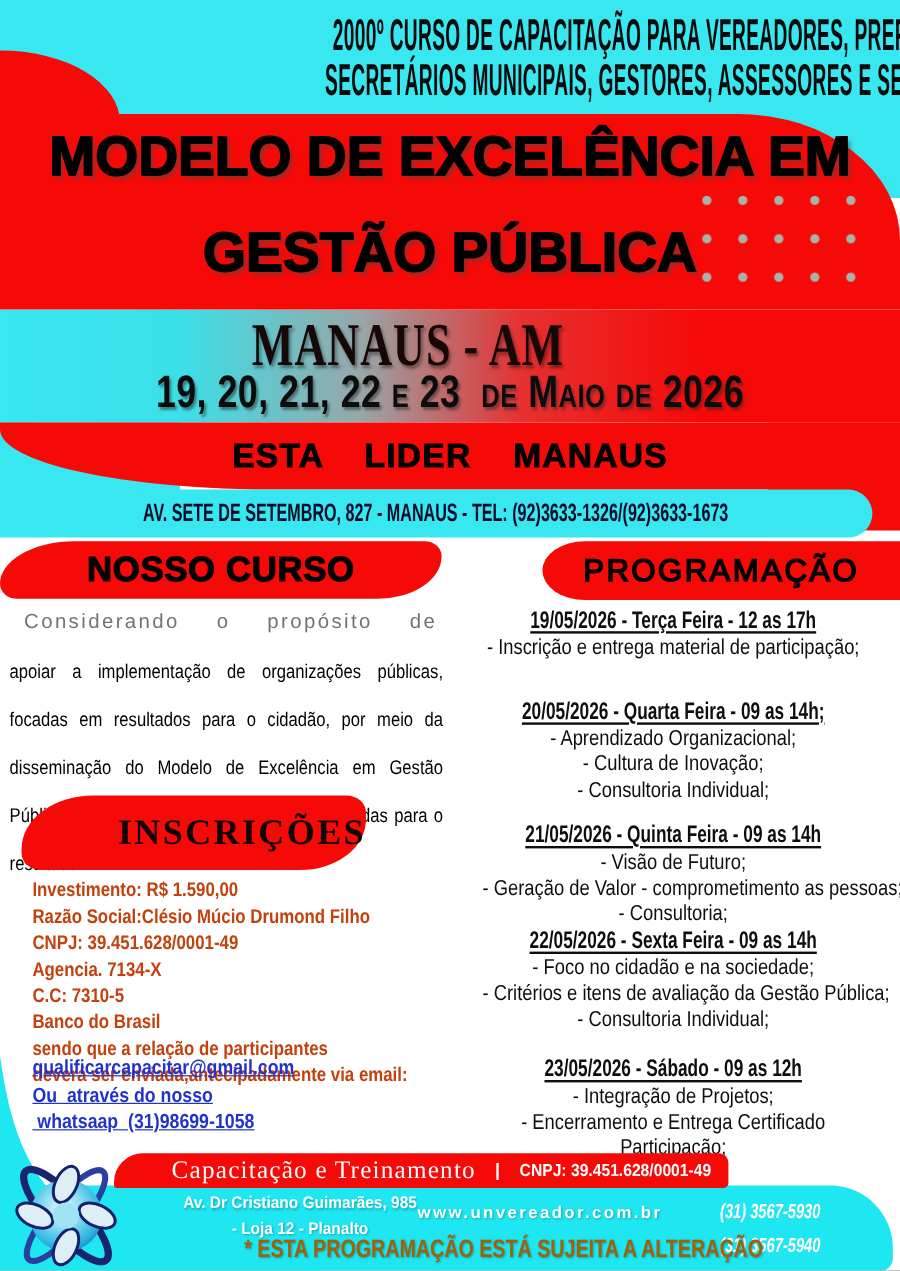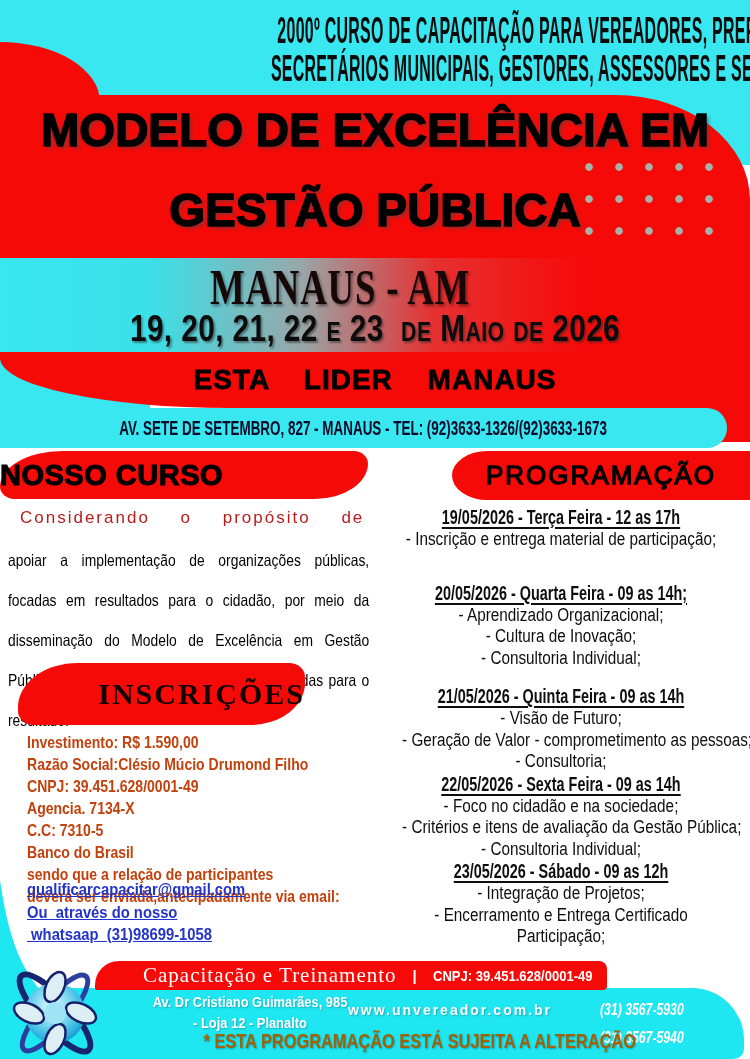--- a/index.html
+++ b/index.html
@@ -56,32 +56,32 @@
                 letter-spacing:1px; -webkit-text-stroke:0.8px #000; }
   .addr-band { left:0; top:408px; width:727px; height:40px; background:#38E7EF;
                border-radius:0 22px 22px 0; display:flex; align-items:center;
                justify-content:center; z-index:2; }
   .addr-text { font-size:21px; font-weight:700; color:#0a0a2a; white-space:nowrap;
                transform:scaleX(0.64); transform-origin:center; }
 
   
   .nosso-shape { left:0; top:451px; width:368px; height:48px; background:#F60A08;
                  border-radius:70px 16px 60px 16px / 40px 14px 40px 14px;
-                 display:flex; align-items:center; justify-content:flex-start; }
+                 display:flex; align-items:center; justify-content:center; }
   .nosso-shape span { font-size:29px; font-weight:700; color:#000;
                       -webkit-text-stroke:1px #000; letter-spacing:0.5px; }
   .prog-shape { left:452px; top:451px; width:298px; height:49px; background:#F60A08;
                 border-radius:55px 0 0 55px / 38px 0 0 38px;
                 display:flex; align-items:center; justify-content:center; }
   .prog-shape span { font-size:26px; font-weight:400; color:#000;
                      -webkit-text-stroke:1.3px #000; letter-spacing:2px; }
 
   
   .nosso-intro { left:20px; top:508px; width:340px; text-align:center; font-size:17px;
-                 color:#b91c1c; letter-spacing:2px; word-spacing:24px; white-space:nowrap; }
+                 color:#737373; letter-spacing:2px; word-spacing:24px; white-space:nowrap; }
   .nosso-body { left:8px; top:540px; width:430px; font-size:16.5px; line-height:40px;
                 text-align:justify; color:#000;
                 transform:scaleX(0.84); transform-origin:left top; }
   .insc-shape { left:18px; top:663px; width:287px; height:62px; background:#F60A08;
                 border-radius:60px 16px 55px 16px / 44px 14px 42px 14px;
                 display:flex; align-items:center; justify-content:flex-end; }
   .insc-shape span { font-family:"Liberation Serif", serif; font-size:30px;
                      font-weight:700; letter-spacing:2px; color:#120404; }
   .insc-lines { left:27px; top:731px; width:420px; color:#c2410c; }
   .insc-line { font-size:16.5px; font-weight:700; line-height:22px; white-space:pre;
@@ -95,21 +95,21 @@
   .schedule { left:374px; top:506px; width:374px; text-align:center; color:#0e0e0e; }
   .sched-heading { font-size:20px; font-weight:700; line-height:23px; white-space:nowrap;
                    text-decoration:underline; text-decoration-thickness:2px;
                    text-underline-offset:3px;
                    transform:scaleX(0.72); transform-origin:center; }
   .sched-item { font-size:18px; line-height:21.5px; white-space:nowrap;
                 transform:scaleX(0.85); transform-origin:center; }
   .sched-section:nth-of-type(1) { margin-bottom:31px; }
   .sched-section:nth-of-type(2) { margin-bottom:16px; }
   .sched-section:nth-of-type(3) { margin-bottom:0px; }
-  .sched-section:nth-of-type(4) { }
+  .sched-section:nth-of-type(4) { margin-bottom:20px; }
 
   
   .footer-curve-svg { left:0; top:875px; width:270px; height:184px; }
   .footer-redband { left:95px; top:961px; width:512px; height:29px; background:#F60A08;
                     border-radius:24px 8px 4px 2px; display:flex; align-items:center;
                     padding-left:48px; box-sizing:border-box; color:#fff; gap:16px;
                     z-index:4; }
   .brand { font-family:"Liberation Serif", serif; font-size:21px; letter-spacing:1px;
            white-space:nowrap; }
   .sep { font-size:15px; font-weight:700; }

